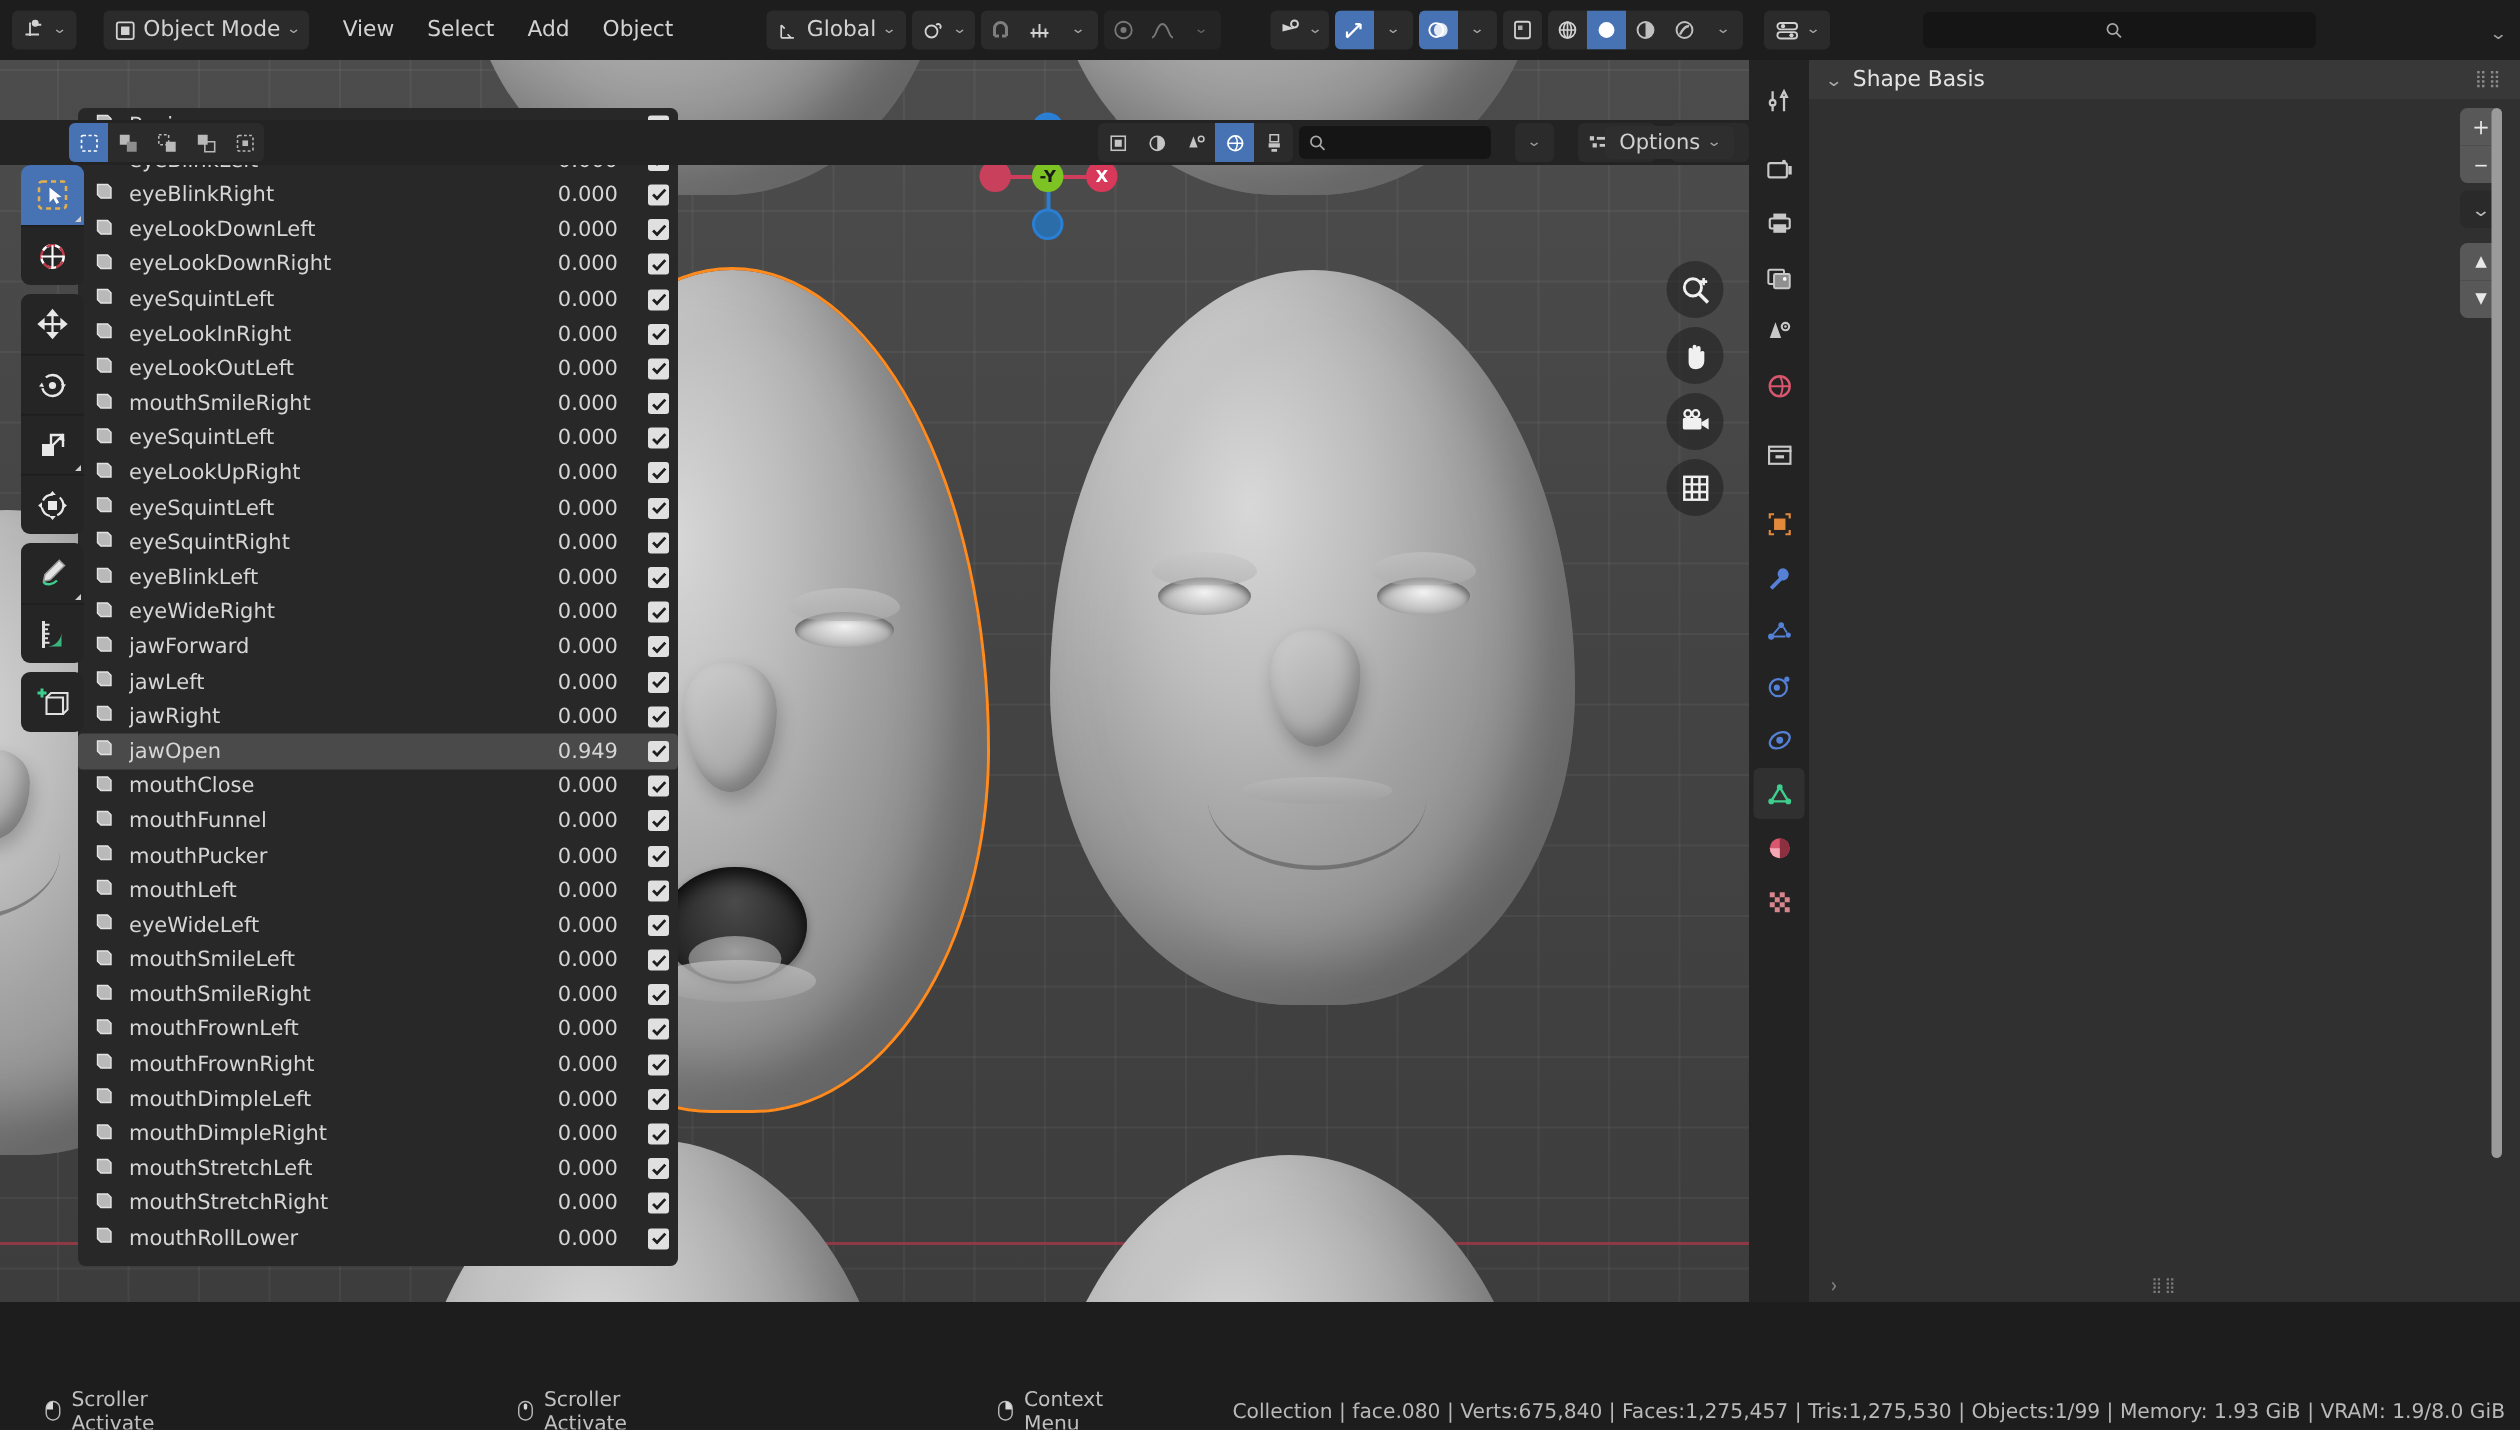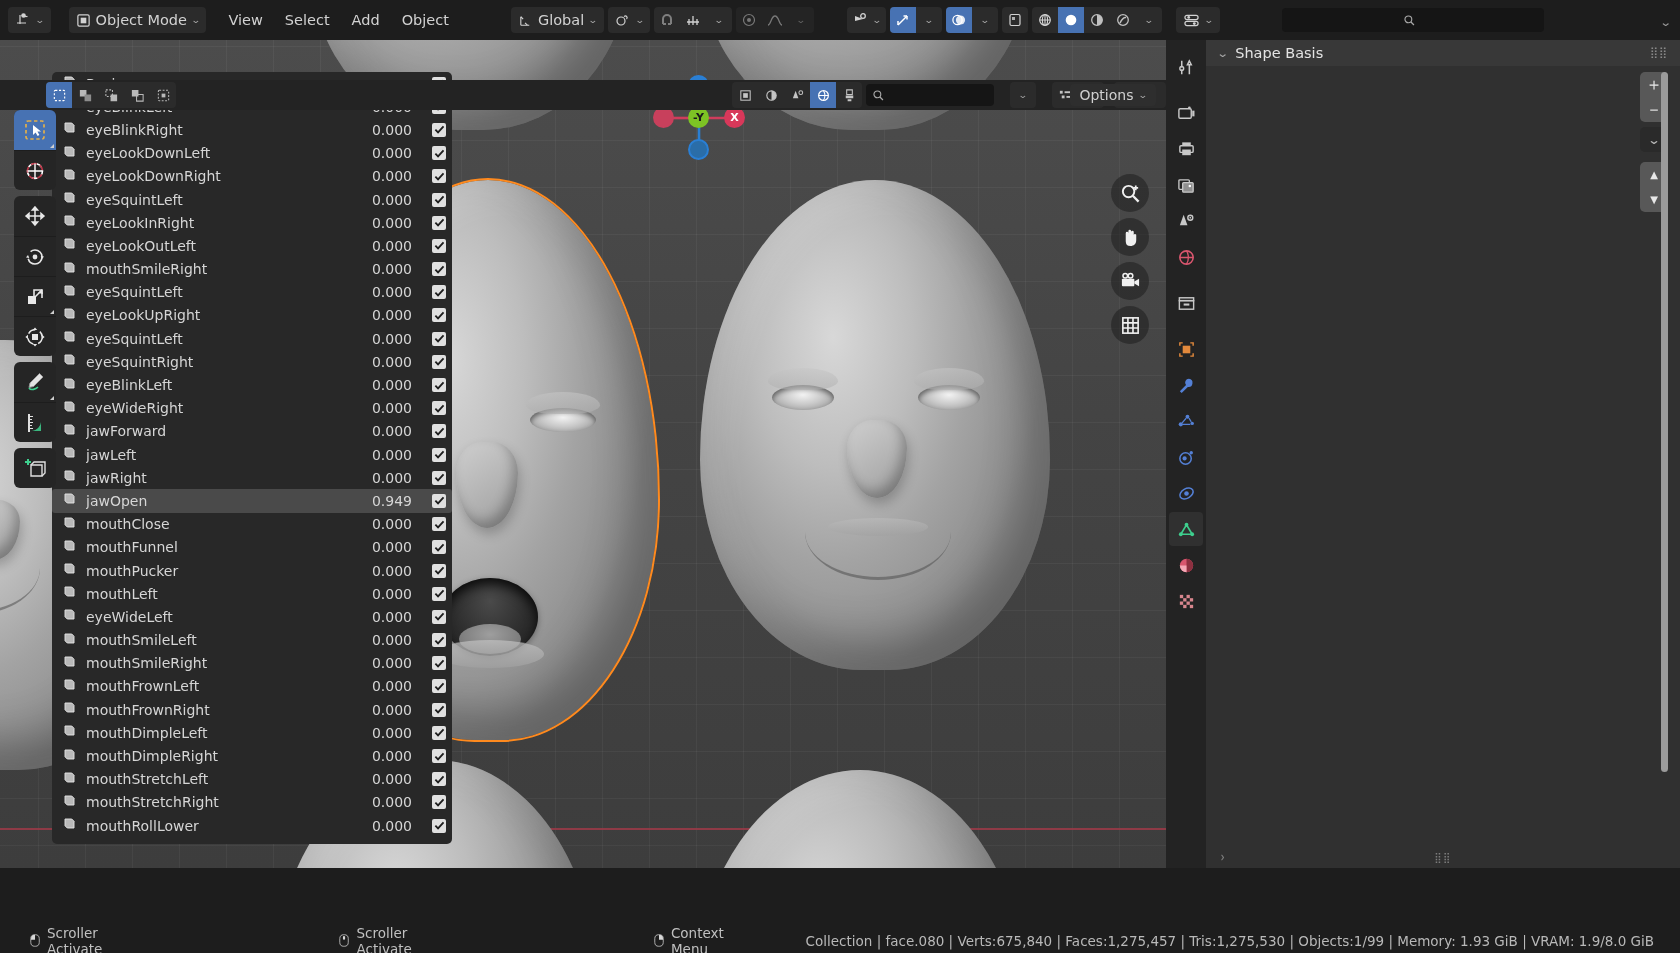--- a/index.html
+++ b/index.html
@@ -91,21 +91,21 @@
   .sb.g2a{border-radius:5px 5px 0 0;margin-top:10px;}
   .sb.g2b{border-radius:0 0 5px 5px;}
 
   .panel-foot{position:absolute;left:40px;bottom:0;width:474px;height:22px;display:flex;align-items:center;padding-left:10px;}
   .foot-dots{position:absolute;left:50%;transform:translateX(-50%);color:#7d7d7d;font-size:10px;letter-spacing:1.5px;}
 
   
   .statusbar{position:absolute;left:0;bottom:0;width:1680px;height:25px;background:#1d1d1d;display:flex;align-items:center;color:#c0c0c0;font-size:13.5px;}
   .sb-item{display:flex;align-items:center;gap:7px;margin-right:62px;}
   .sb-item:first-child{margin-left:30px;}
-  .status-right{margin-left:auto;padding-right:26px;color:#b9b9b9;font-size:13.5px;white-space:nowrap;}
+  .status-right{margin-left:auto;padding-right:10px;color:#b9b9b9;font-size:13.5px;white-space:nowrap;}
 
   
   .vp-bottom-strip{position:absolute;left:0;top:868px;width:1680px;height:60px;background:#1d1d1d;}
 
   
   .face{position:absolute;}
   .head{
     position:absolute;border-radius:50% 50% 46% 46% / 57% 57% 43% 43%;
     background:radial-gradient(ellipse 60% 70% at 38% 32%, #d8d8d8 0%, #bdbdbd 38%, #a3a3a3 66%, #8a8a8a 100%);
     box-shadow:inset -18px -26px 46px rgba(0,0,0,.30), inset 14px 10px 34px rgba(255,255,255,.20);

